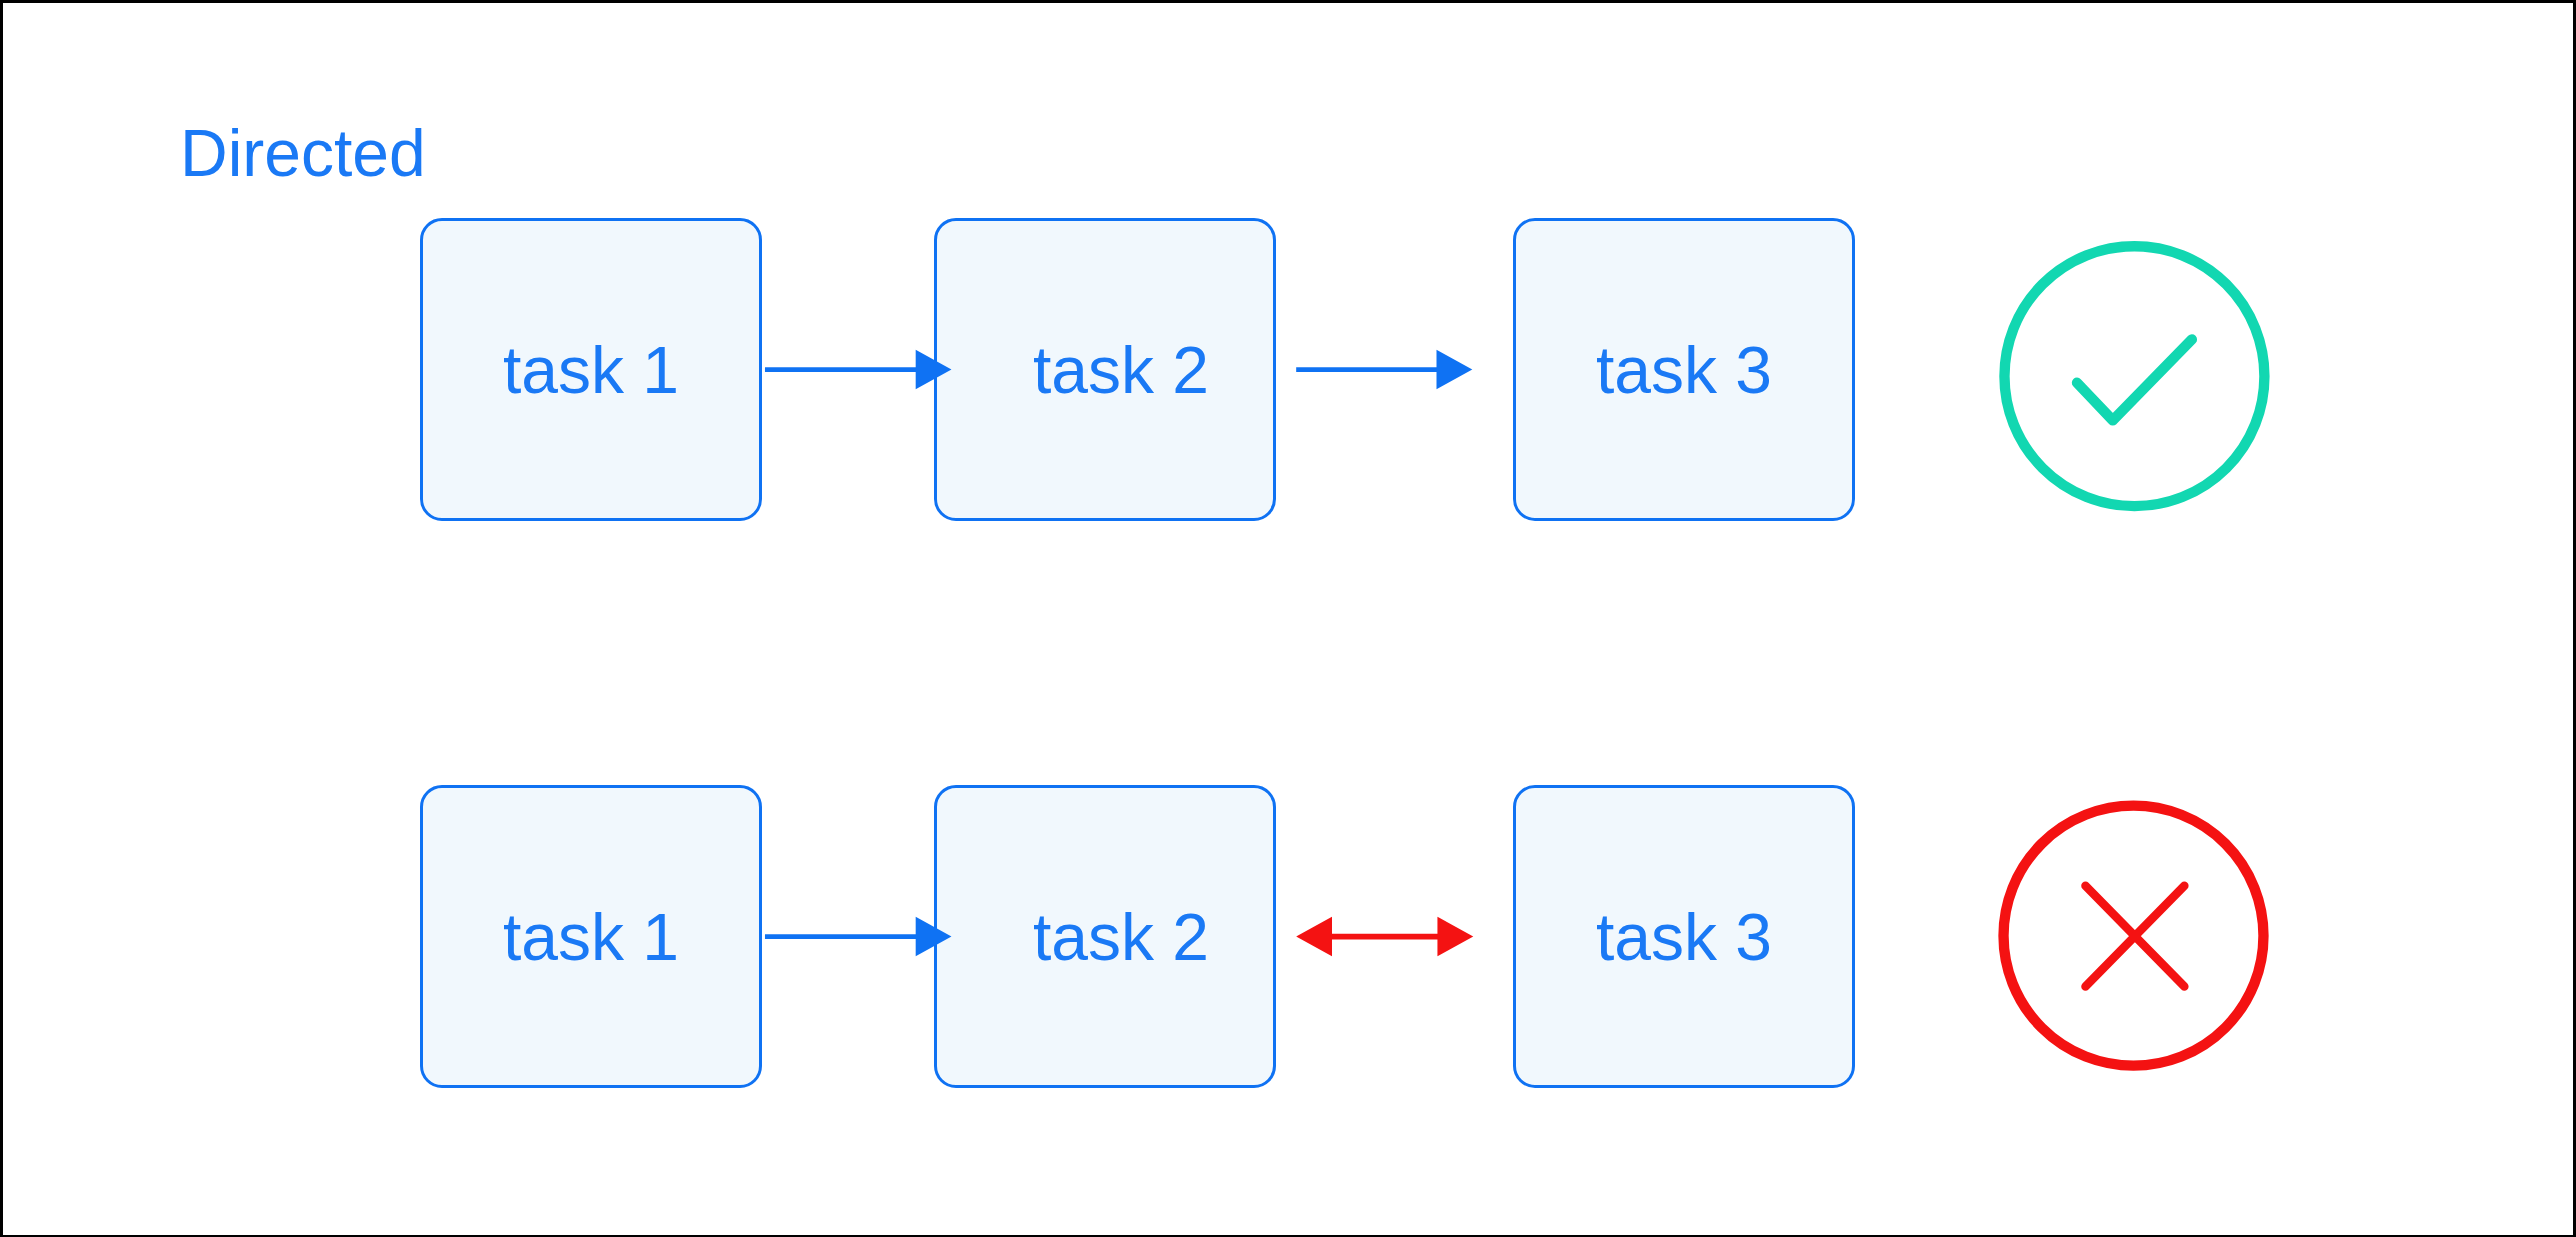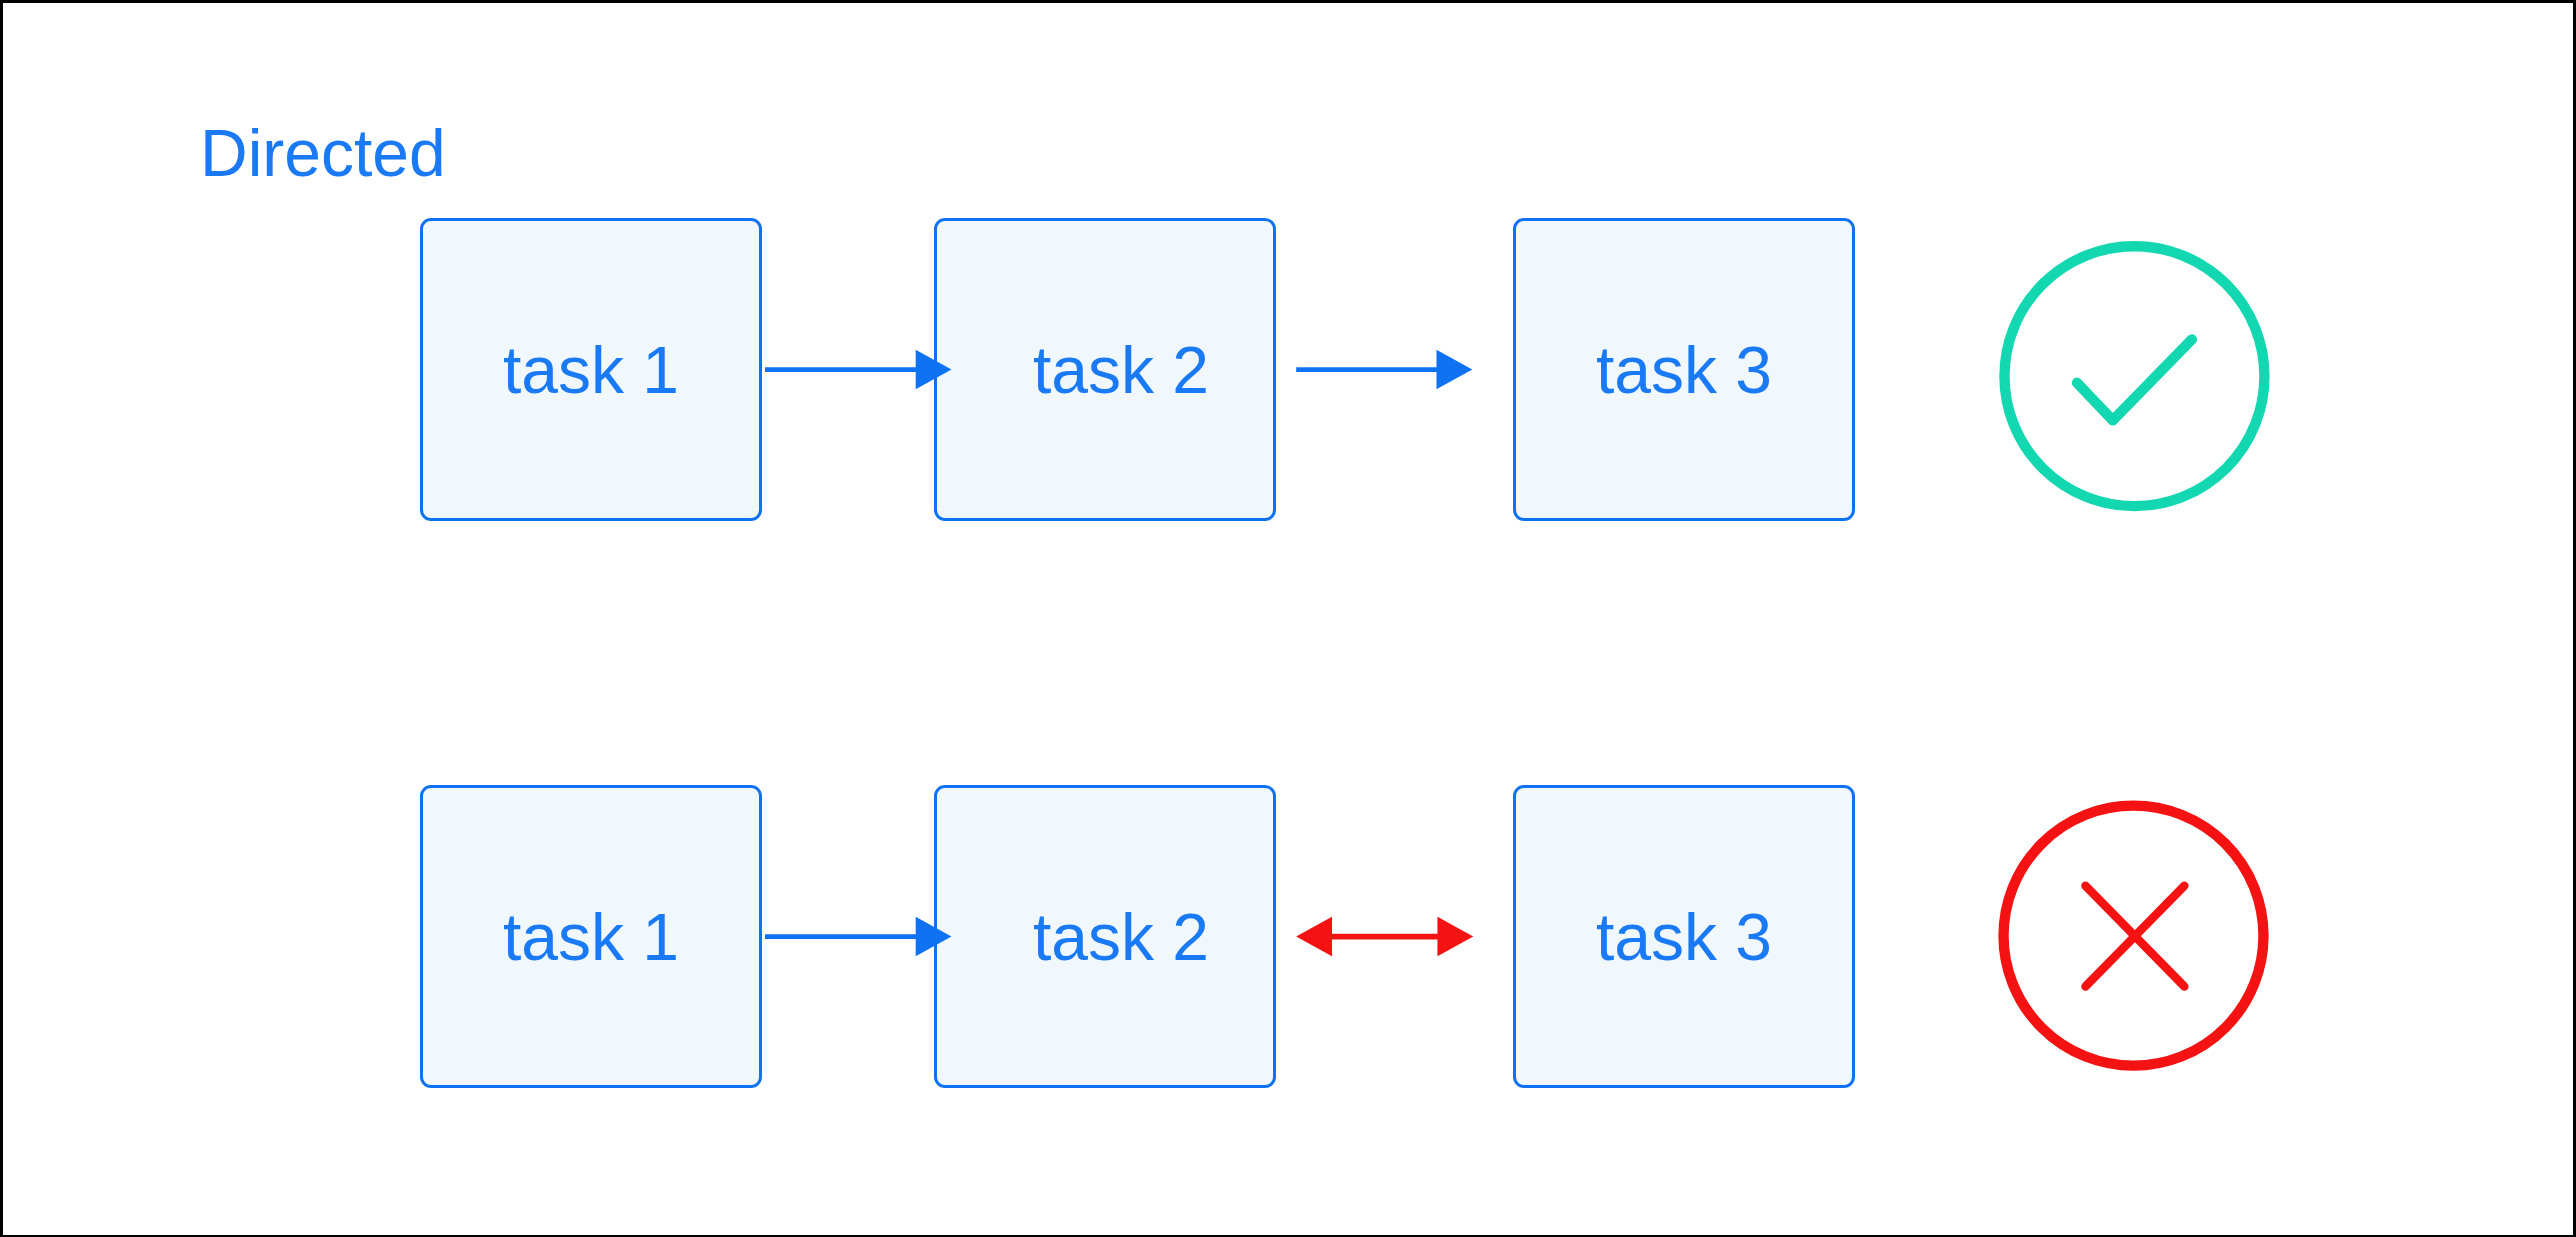--- a/index.html
+++ b/index.html
@@ -16,33 +16,32 @@
     background: var(--color-background, #ffffff);
     border: 3.8px solid var(--color-frame, #000000);
     overflow: hidden;
   }
   .section-label {
     position: absolute;
     font-size: 66px;
     line-height: 1;
     color: var(--color-blue_text, #1a79f5);
     white-space: nowrap;
-    margin-left: 20px;
   }
   .label-directed   { left: 177px; top: 117px; }
   .label-notdirected{ left: 179px; top: 659px; }
 
   .node {
     position: absolute;
     width: 342px;
     height: 303px;
     box-sizing: border-box;
     background: var(--color-node_fill, #f1f8fd);
     border: 3.8px solid var(--color-blue, #0f72f3);
-    border-radius: 11px;
+    border-radius: 22px;
     display: flex;
     align-items: center;
     justify-content: center;
     font-size: 66px;
     color: var(--color-blue_text, #1a79f5);
     white-space: nowrap;
   }
   
   .r1 { top: 215px; }
   

